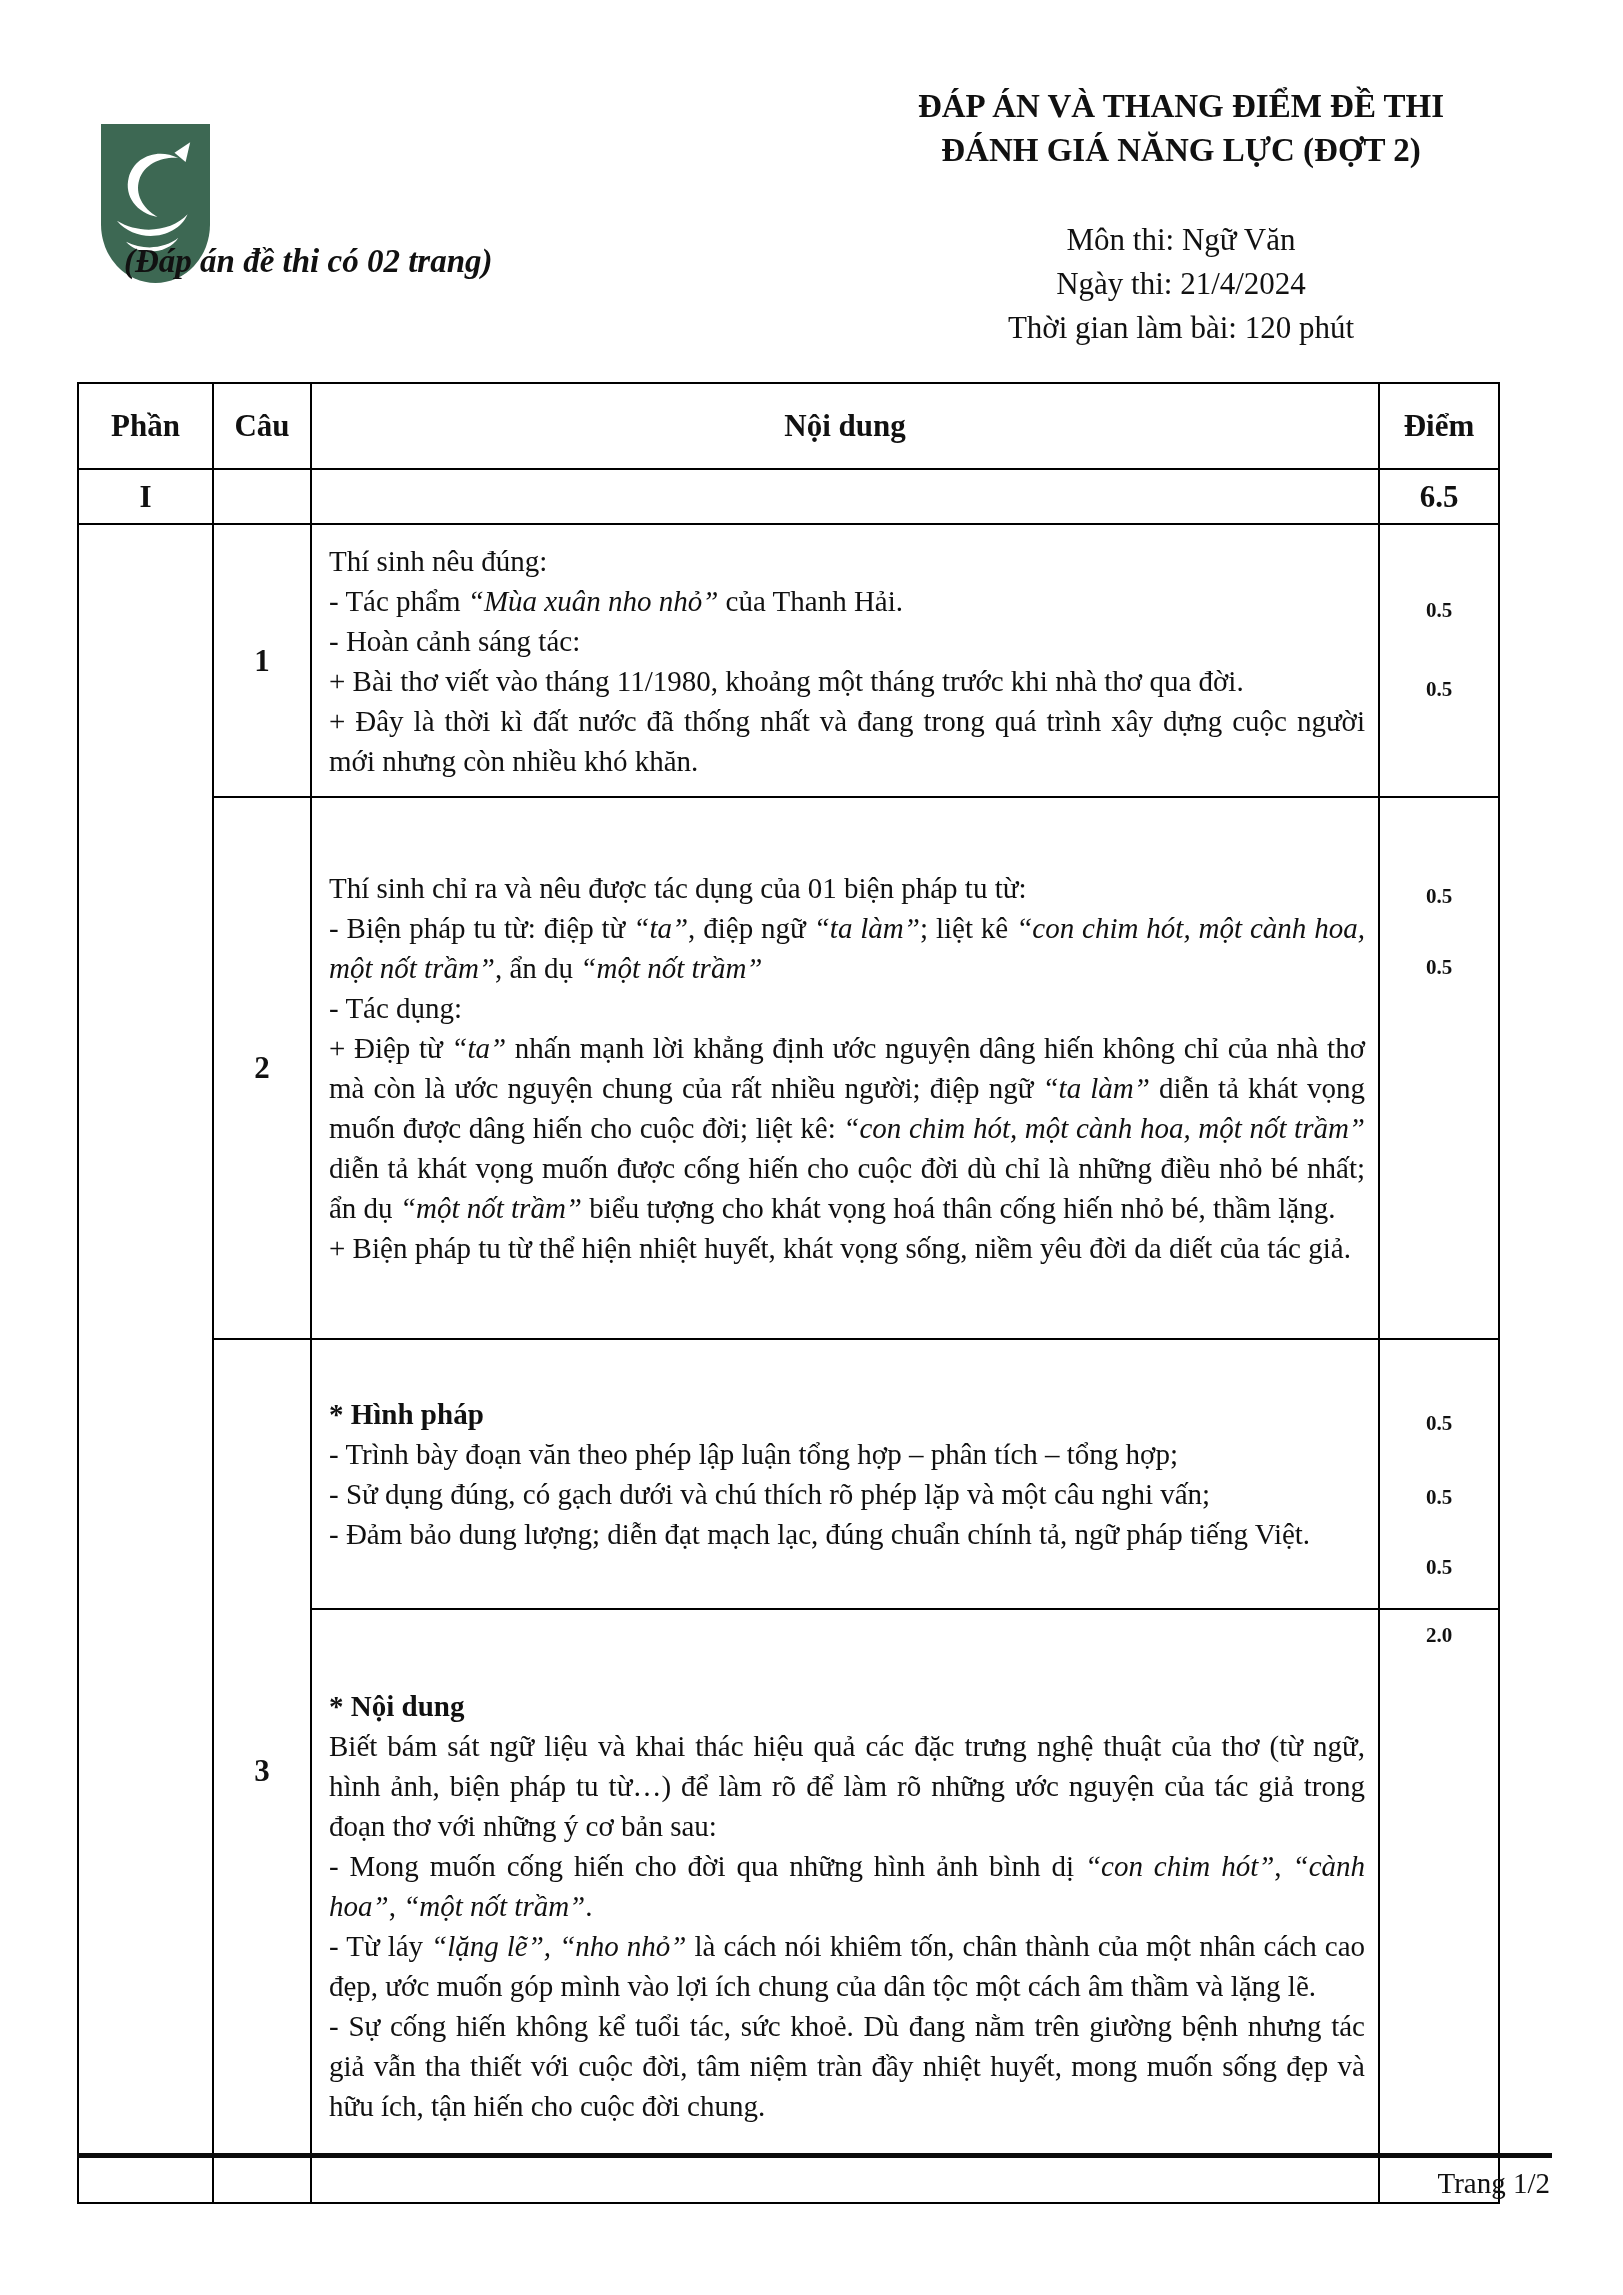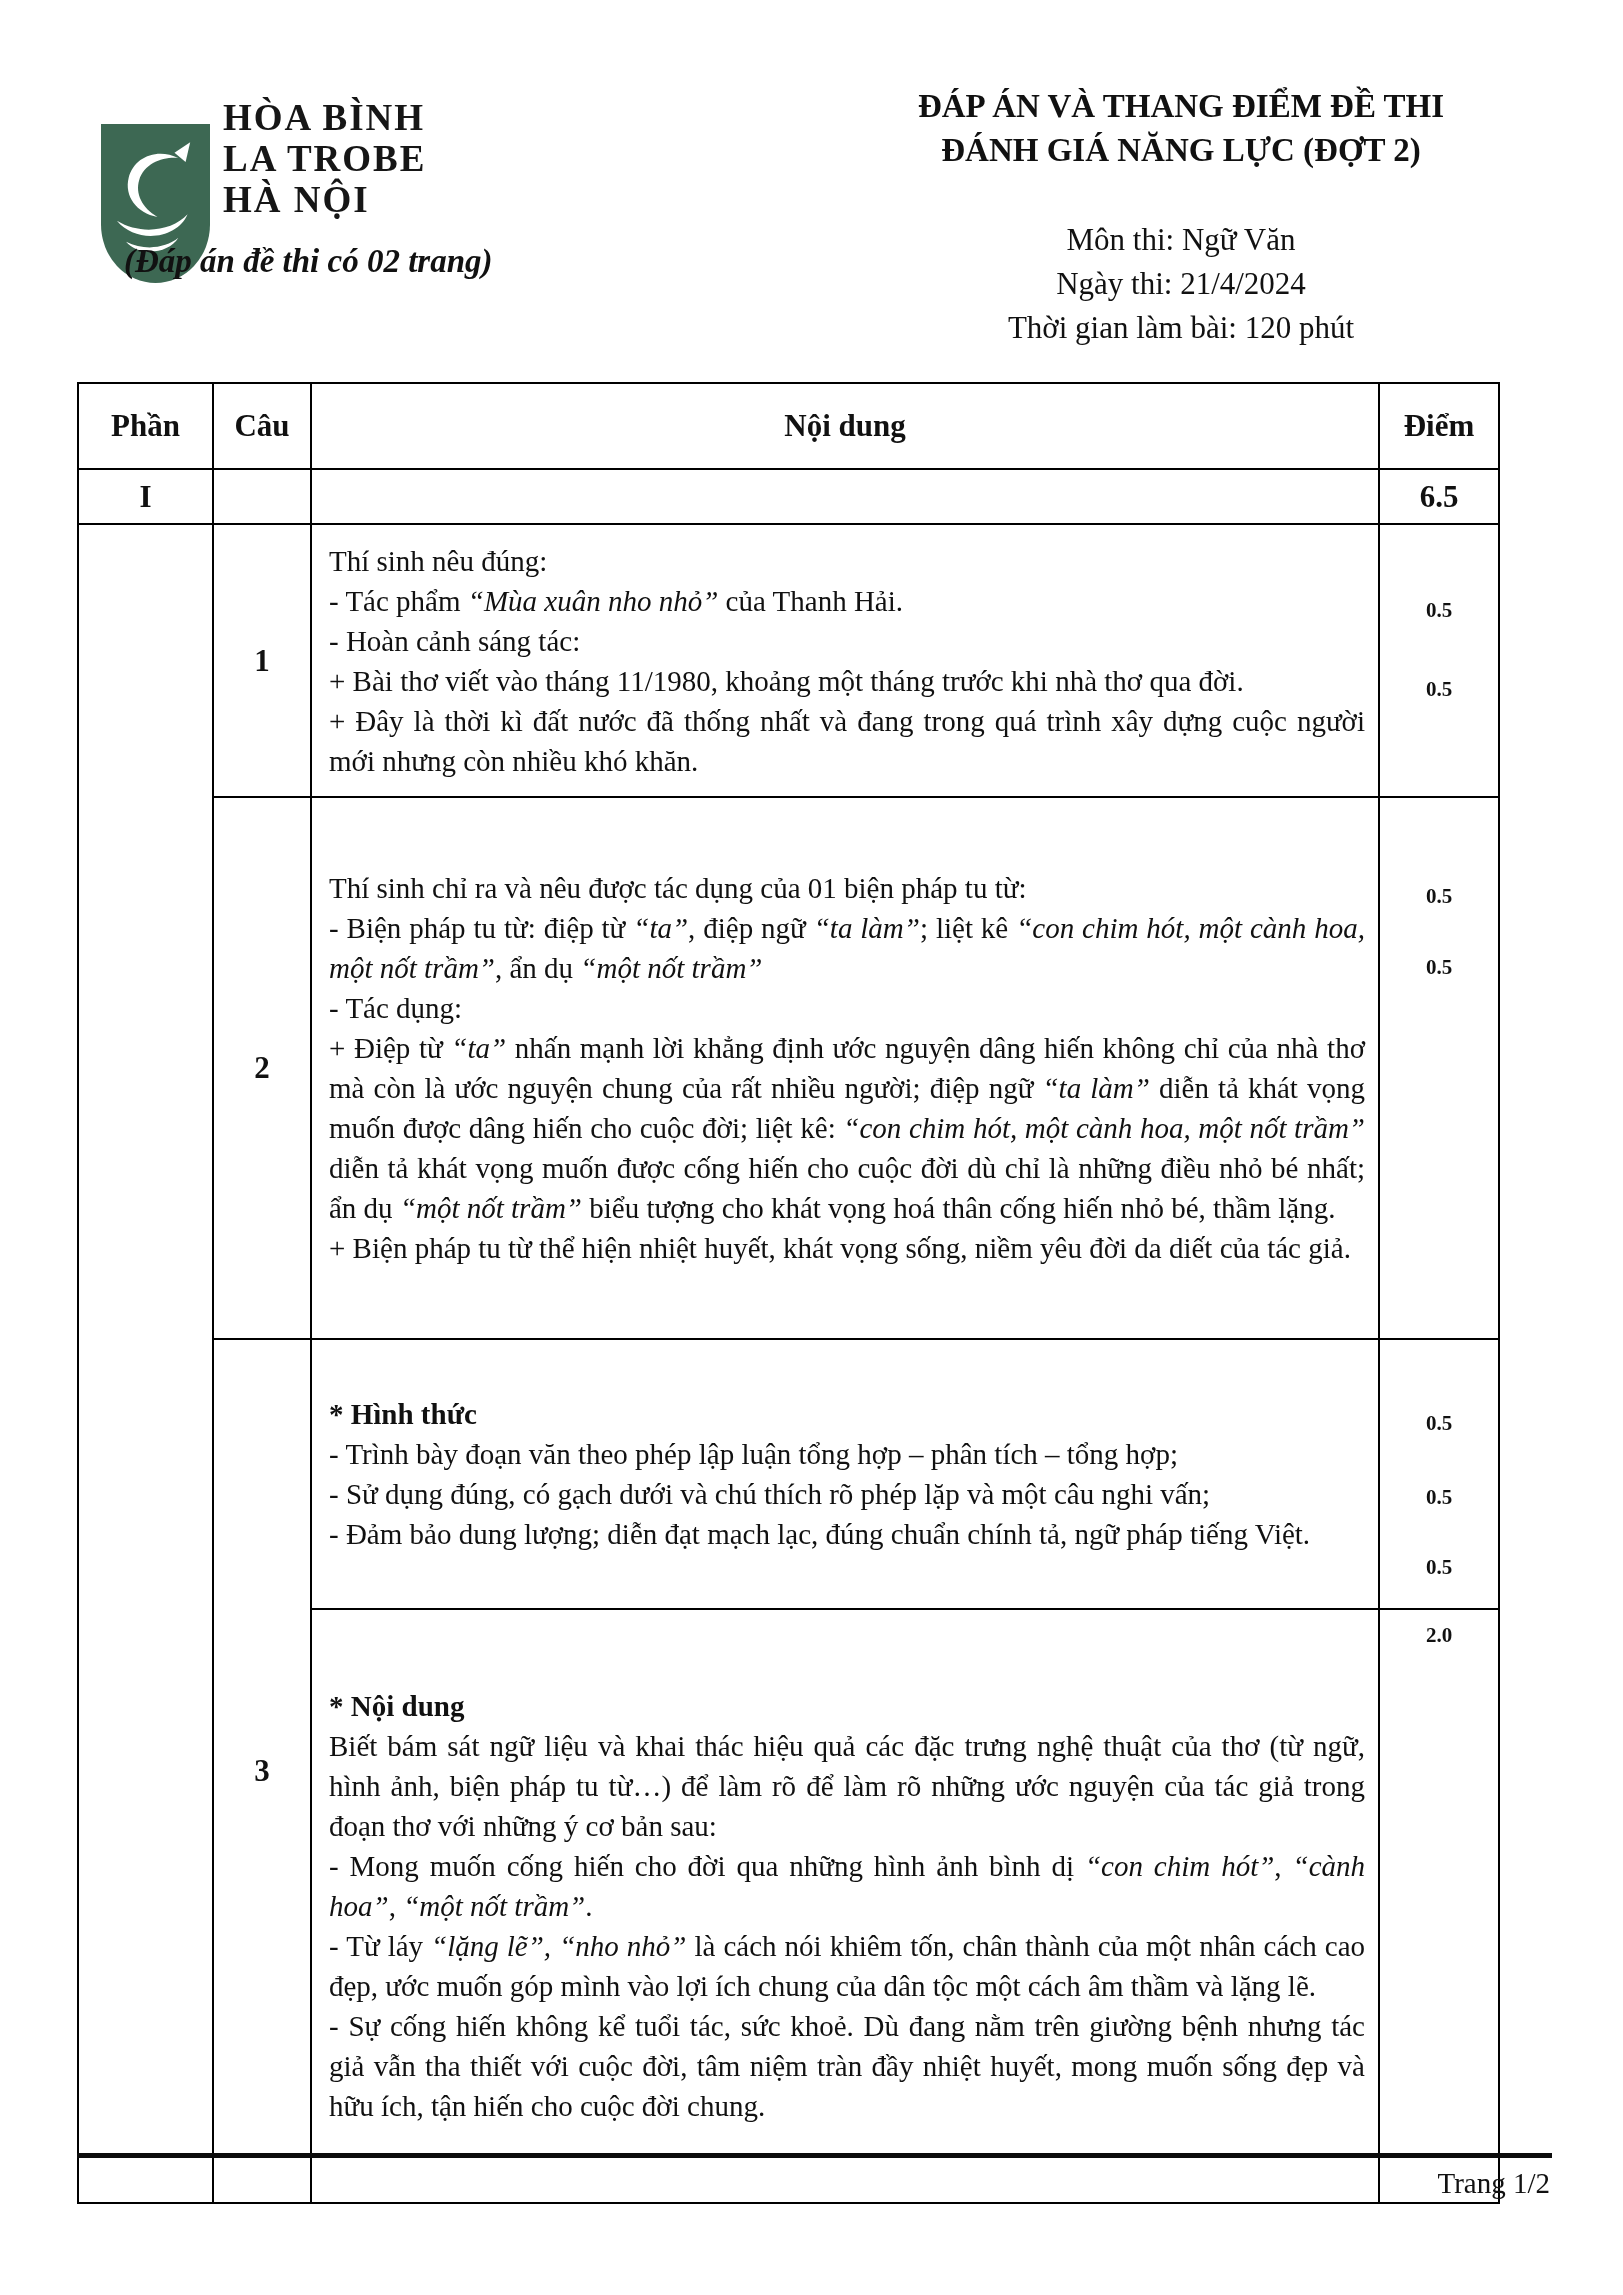--- a/index.html
+++ b/index.html
@@ -80,25 +80,20 @@
 <div class="page">
 
   <div class="shield">
     <svg viewBox="0 0 166 243">
       <path d="M118 52 C86 36 50 50 42 82 C35 110 54 136 86 142 C62 128 52 106 58 86 C66 60 94 50 118 52 Z" fill="#ffffff"></path>
       <path d="M112 44 L136 28 L129 58 Z" fill="#ffffff"></path>
       <path d="M24 148 C60 170 108 164 132 138 C116 176 54 184 24 148 Z" fill="#ffffff"></path>
       <path d="M38 180 C66 194 98 190 118 174 C102 200 56 202 38 180 Z" fill="#ffffff"></path>
     </svg>
   </div>
-  <div class="logo-text">
-    <div>HÒA BÌNH</div>
-    <div>LA TROBE</div>
-    <div>HÀ NỘI</div>
-  </div>
 
   <div class="note">(Đáp án đề thi có 02 trang)</div>
 
   <div class="rhead">
     <div class="rtitle">ĐÁP ÁN VÀ THANG ĐIỂM ĐỀ THI</div>
     <div class="rtitle">ĐÁNH GIÁ NĂNG LỰC (ĐỢT 2)</div>
     <div class="rsub">
       <div><span>Môn thi: </span><b>Ngữ Văn</b></div>
       <div><span>Ngày thi: </span><b>21/4/2024</b></div>
       <div><span>Thời gian làm bài: </span><b>120 phút</b></div>
@@ -150,21 +145,21 @@
             <div class="para"><span>+ Biện pháp tu từ thể hiện nhiệt huyết, khát vọng sống, niềm yêu đời da diết của tác giả.</span></div>
           </td>
         <td class="score">
           <span class="r2s0">0.5</span>
           <span class="r2s1">0.5</span>
         </td>
       </tr>
       <tr>
         <td class="cau" rowspan="2">3</td>
         <td class="content h-r3a">
-            <div class="para"><span class="bd">* Hình thức</span></div>
+            <div class="para"><span class="bd">* Hình pháp</span></div>
             <div class="para"><span>- Trình bày đoạn văn theo phép lập luận tổng hợp – phân tích – tổng hợp;</span></div>
             <div class="para"><span>- Sử dụng đúng, có gạch dưới và chú thích rõ phép lặp và một câu nghi vấn;</span></div>
             <div class="para"><span>- Đảm bảo dung lượng; diễn đạt mạch lạc, đúng chuẩn chính tả, ngữ pháp tiếng Việt.</span></div>
           </td>
         <td class="score">
           <span class="r3s0">0.5</span>
           <span class="r3s1">0.5</span>
           <span class="r3s2">0.5</span>
         </td>
       </tr>

